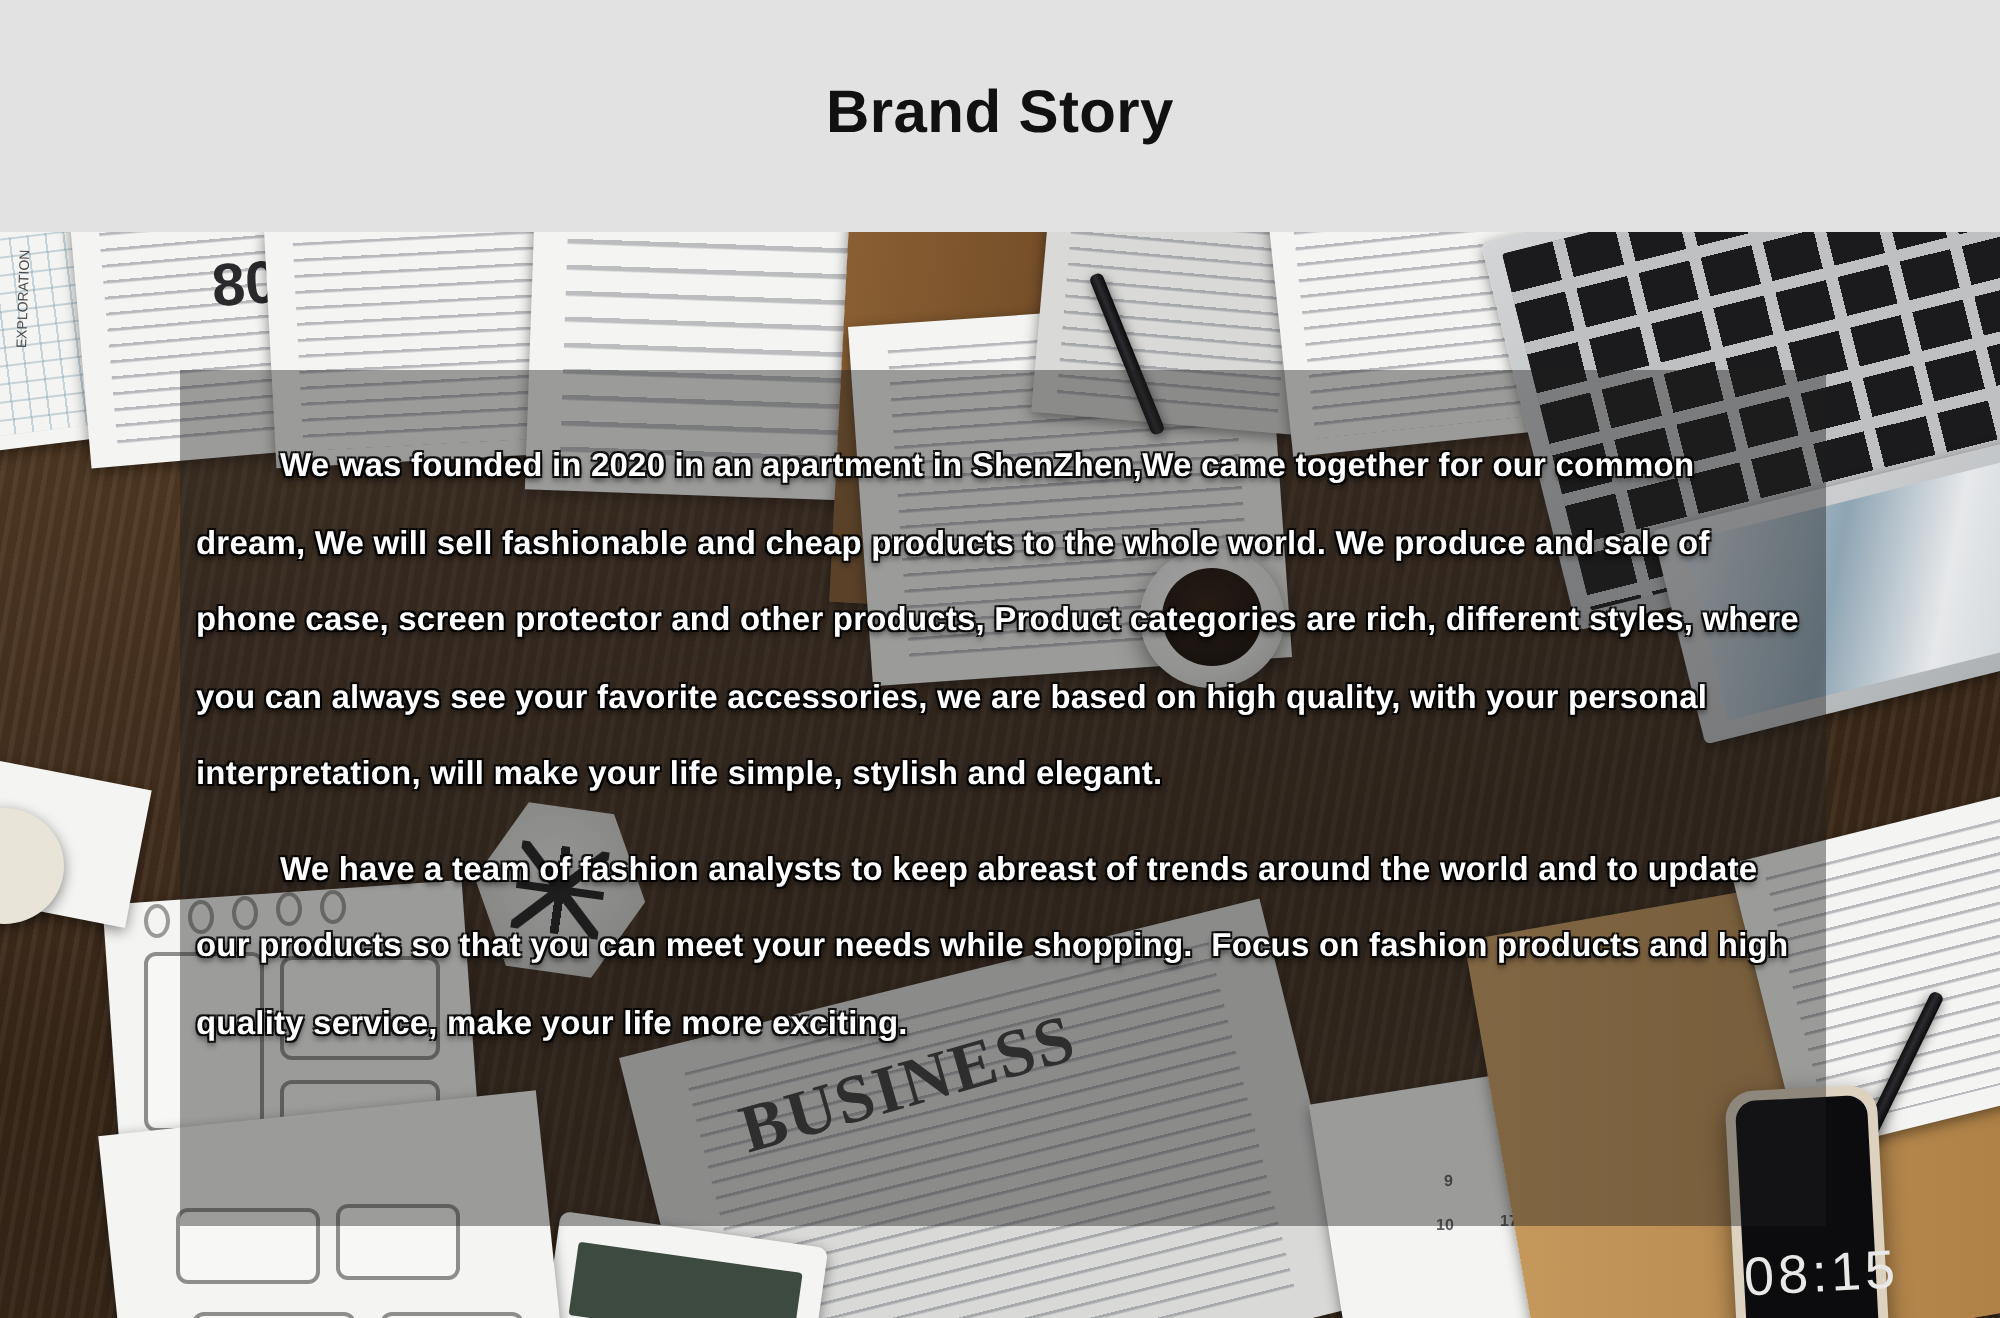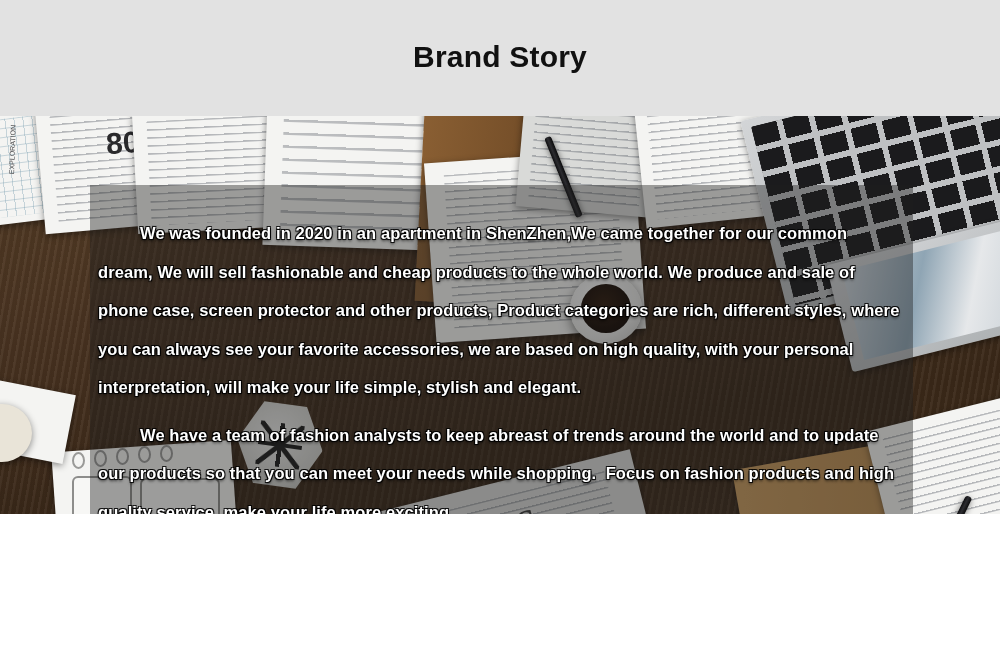--- a/index.html
+++ b/index.html
@@ -11,21 +11,21 @@
   body {
     width: 1000px;
     height: 659px;
     overflow: hidden;
     font-family: "Liberation Sans", sans-serif;
   }
 
   .page {
     position: relative;
     width: 1000px;
-    height: 514px;
+    height: 659px;
     overflow: hidden;
     background: #a3a3a3;
   }
 
   
   .header-band {
     position: absolute;
     left: 0;
     top: 0;
     width: 1000px;

